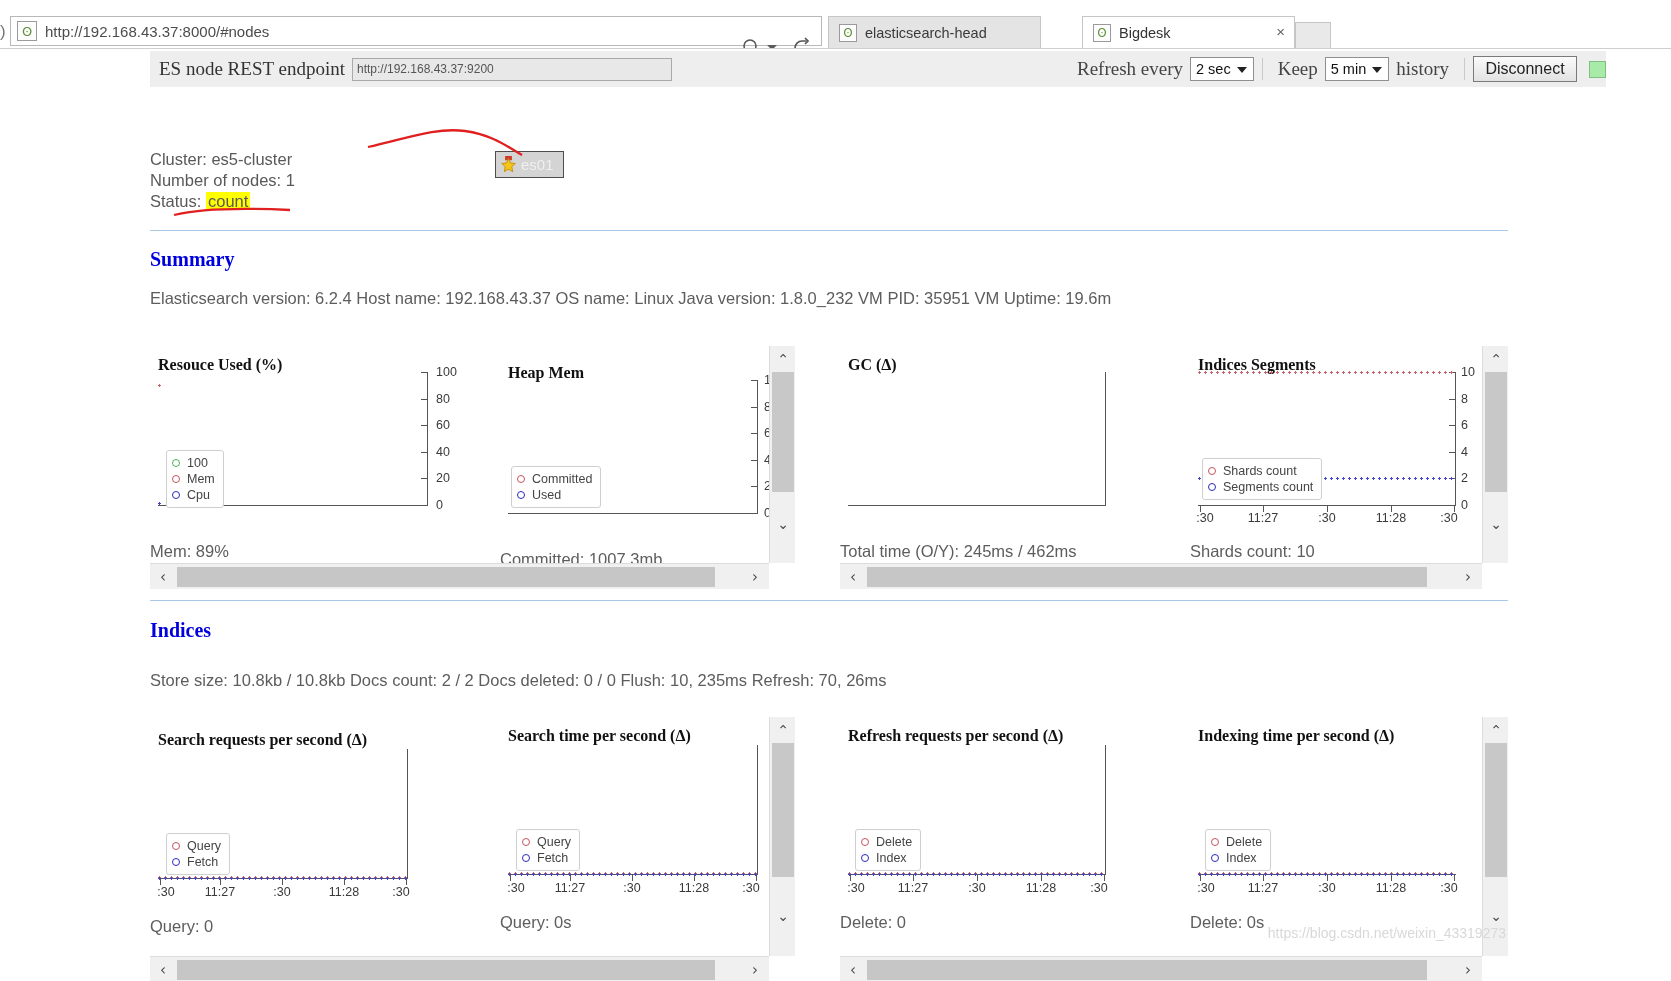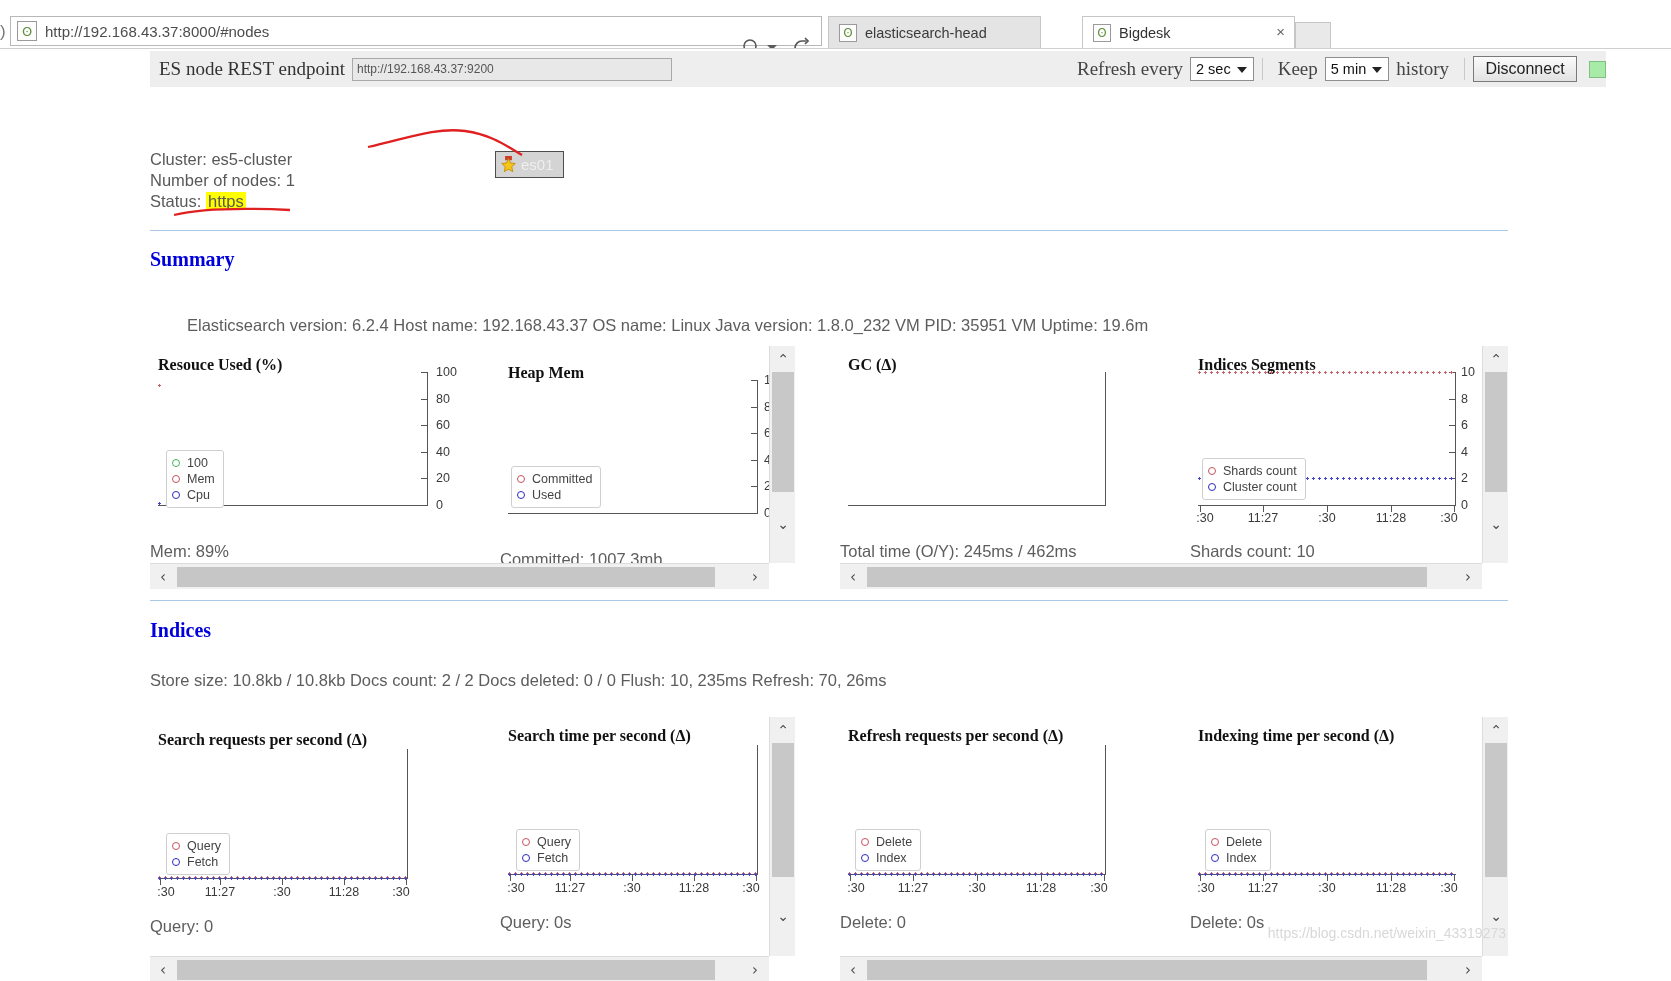--- a/index.html
+++ b/index.html
@@ -469,21 +469,21 @@
       <div class="tb-button">Disconnect</div>
       <div class="tb-status-box"></div>
     </div>
   </div>
 
   <div id="cluster-info">
     <div>Cluster: es5-cluster</div>
     <div>Number of nodes: 1</div>
     <div>
       <span>Status:</span>
-      <span class="status-hl">https</span>
+      <span class="status-hl">count</span>
     </div>
   </div>
 
   <div id="node-badge">
     <svg class="star-icon" viewBox="0 0 20 20">
       <rect x="6" y="0" width="8" height="5" fill="#cf3b2a"></rect>
       <polygon points="10,3 12.3,8.2 18,8.8 13.8,12.6 15,18.4 10,15.5 5,18.4 6.2,12.6 2,8.8 7.7,8.2" fill="#f5c518" stroke="#c08a00" stroke-width="1"></polygon>
     </svg>
     <span class="nm">es01</span>
   </div>
@@ -491,21 +491,21 @@
   <svg class="ann" style="left:360px; top:72px; width:190px; height:40px;">
     <path d="M8 26 C45 18, 75 6, 105 10 C132 14, 145 24, 162 34" fill="none" stroke="#e02020" stroke-width="2.3"></path>
   </svg>
   <svg class="ann" style="left:172px; top:155px; width:125px; height:18px;">
     <path d="M2 11 C30 4, 75 4, 118 6" fill="none" stroke="#e02020" stroke-width="2.3"></path>
   </svg>
 
   <hr class="divider" style="top:181px;">
 
   <div class="section-title" style="top:199px;">Summary</div>
-  <div class="section-stats" style="top:267px;margin-left:37px;">Elasticsearch version: 6.2.4   Host name: 192.168.43.37   OS name: Linux   Java version: 1.8.0_232   VM PID: 35951   VM Uptime: 19.6m</div>
+  <div class="section-stats" style="top:240px;">Elasticsearch version: 6.2.4   Host name: 192.168.43.37   OS name: Linux   Java version: 1.8.0_232   VM PID: 35951   VM Uptime: 19.6m</div>
 
   <div class="panel-group" style="left:150px; top:297px; width:645px; height:243px;">
 
     <div class="chart-cell" style="position:absolute; left:0; top:0; width:350px; height:243px;">
       <div class="chart-title">Resouce Used (%)</div>
       <div class="plot" style="top:26px; width:270px; height:134px;">
         <div class="axis-x" style="bottom:0;"></div>
         <div class="axis-y" style="right:0;"></div>
         <div class="ytick" style="right:0;   top:0px;"></div>
         <div class="ytick" style="right:0;   top:26.6px;"></div>
@@ -626,21 +626,21 @@
         <div class="xtick-lbl" style="left:193px; top:139px;">11:28</div>
         <div class="xtick-lbl" style="left:251px; top:139px;">:30</div>
 
         <div class="legend" style="left:4px; top:86px;">
           <div class="row">
               <span class="lg-dot lg-red"></span>
               <span>Shards count</span>
             </div>
           <div class="row">
               <span class="lg-dot lg-blue"></span>
-              <span>Cluster count</span>
+              <span>Segments count</span>
             </div>
         </div>
       </div>
       <div class="chart-footnote" style="left:0; top:196px;">Shards count: 10</div>
     </div>
 
     <div class="vscroll" style="height:217px;">
       <div class="vs-btn" style="top:0;">⌃</div>
       <div class="vs-thumb" style="top:26px; height:120px;"></div>
       <div class="vs-btn" style="top:165px;">⌄</div>

